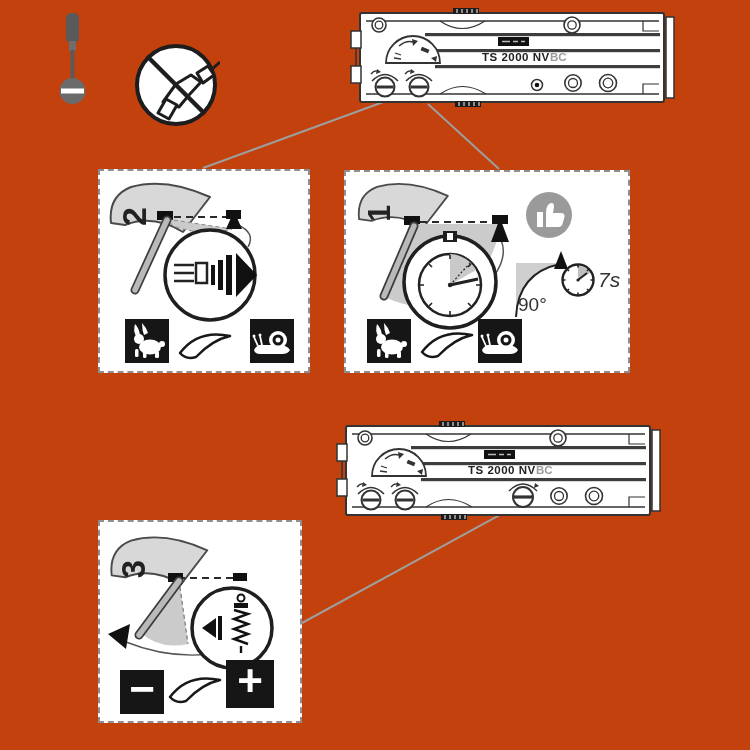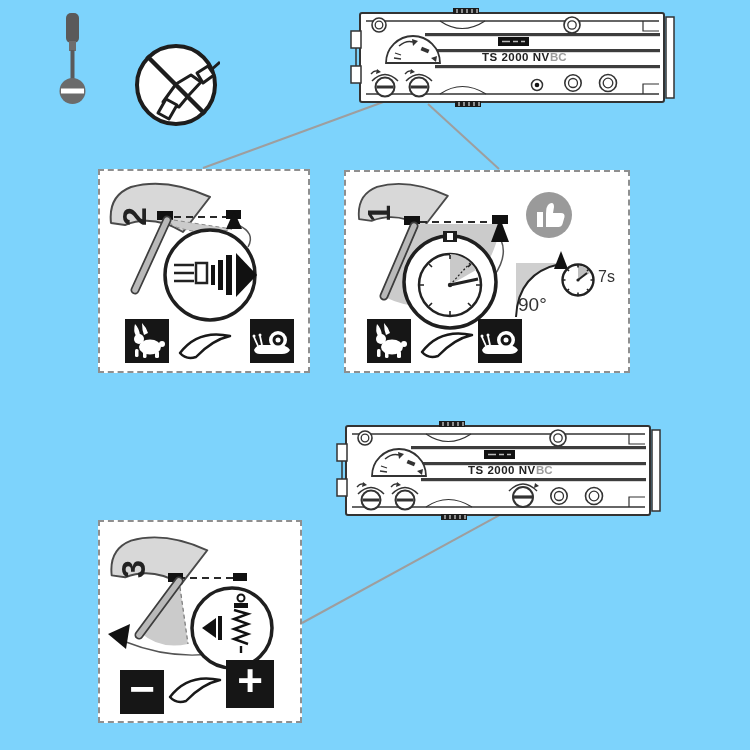--- a/index.html
+++ b/index.html
@@ -1,22 +1,22 @@
 <!DOCTYPE html>
 <html><head>
 <meta charset="utf-8">
 <style>
   html,body{margin:0;padding:0;background:#fff;}
-  .canvas{position:relative;width:750px;height:750px;background:#7dd3fc;overflow:hidden;
+  .canvas{position:relative;width:750px;height:750px;background:#c2410c;overflow:hidden;
           font-family:"Liberation Sans",sans-serif;}
   .abs{position:absolute;}
   .dashed-box{position:absolute;border:2px dashed #8f8f8f;background:#fff;}
   .sq{position:absolute;background:#161616;display:flex;align-items:center;justify-content:center;}
   .sq .glyph{color:#fff;font-weight:bold;font-size:44px;line-height:1;transform:translateY(-3px);}
-  .lbl{position:absolute;color:#333;font-size:16px;}
+  .lbl{position:absolute;color:#333;font-size:21px;font-style:italic;}
   svg text{font-family:"Liberation Sans",sans-serif;}
 </style>
 </head>
 <body>
 
 <div class="canvas">
 
   <svg class="abs" style="left:55px;top:12px" width="34" height="96" viewBox="0 0 34 96">
     <rect x="11" y="1" width="13" height="30" rx="5" fill="#5a5a5a"></rect>
     <rect x="14" y="29" width="7" height="10" fill="#6e6e6e"></rect>

